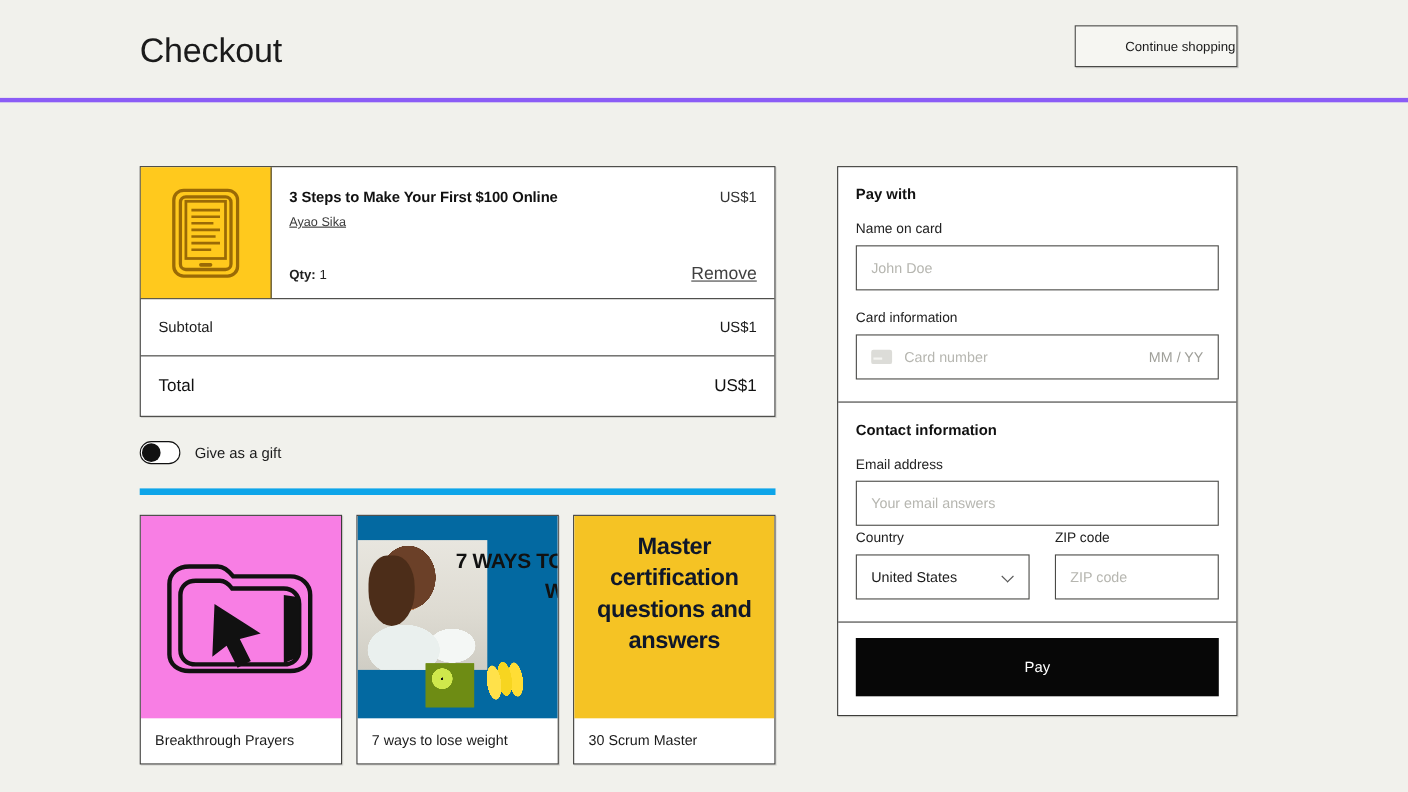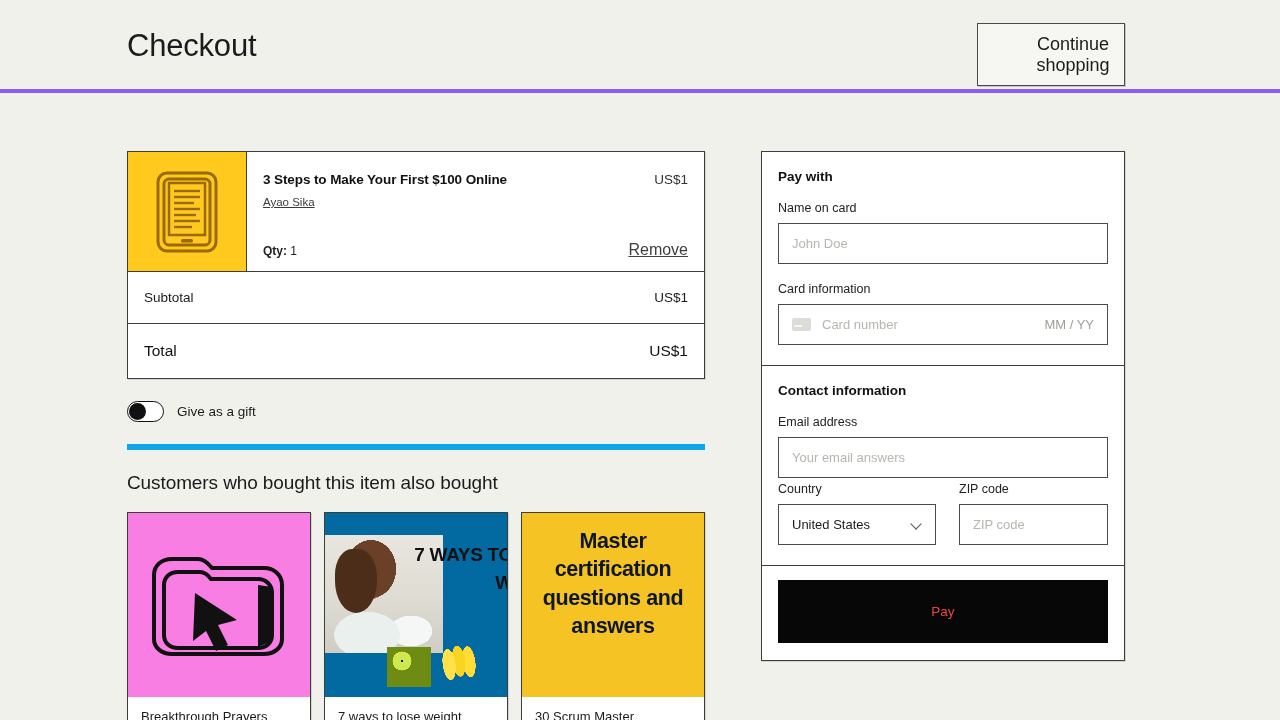--- a/index.html
+++ b/index.html
@@ -18,26 +18,26 @@
     border-bottom: 4px solid #8b5cf6;
     background: #f1f1ec;
   }
   .page-title {
     position: absolute; left: 127px; top: 28px;
     font-size: 31px; font-weight: 400; letter-spacing: -0.2px;
     color: #1b1b1b;
   }
   .continue-btn {
     position: absolute; left: 977px; top: 23px;
-    width: 148px; height: 63px;
+    width: 148px; height: 38px;
     background: #f6f6f2;
     border: 1px solid #4a4a47;
     box-shadow: 1px 1px 0 rgba(0,0,0,0.18);
     font-family: "Liberation Sans", sans-serif;
-    font-size: 18px; color: #1b1b1b;
+    font-size: 12px; color: #1b1b1b;
     cursor: pointer;
     display: flex; align-items: center; justify-content: center; padding-left: 44px;
   }
 
   
   .left-col { position: absolute; left: 127px; top: 151px; width: 578px; }
 
   .cart-card {
     border: 1px solid #3d3d3a;
     background: #fff;
@@ -209,22 +209,22 @@
   }
   .chev { width: 11px; height: 11px; position: relative; }
   .chev::before {
     content: ""; position: absolute; left: 0; top: 1px;
     width: 7px; height: 7px;
     border-right: 1.4px solid #555; border-bottom: 1.4px solid #555;
     transform: rotate(45deg);
   }
   .pay-footer { padding: 14px 16px 17px 16px; }
   .pay-btn {
-    width: 100%; height: 63px; background: #070707; border: none;
-    color: #ef4444; font-size: 13.5px; cursor: pointer;
+    width: 100%; height: 53px; background: #070707; border: none;
+    color: #ffffff; font-size: 13.5px; cursor: pointer;
     font-family: "Liberation Sans", sans-serif;
     display: flex; align-items: center; justify-content: center;
   }
 </style>
 </head>
 <body>
 
 <div class="page">
 
   <div class="header">
@@ -281,21 +281,20 @@
       </div>
     </div>
 
     <div class="gift-wrap">
       <div class="toggle">
         <div class="knob"></div>
       </div>
       <span class="gift-label">Give as a gift</span>
     </div>
 
-    <div class="rec-title">Customers who bought this item also bought</div>
 
     <div class="rec-grid">
 
       <div class="rec-card">
         <div class="rec-cover cover-pink">
           <svg width="160" height="140" viewBox="0 0 160 140" style="position:absolute;left:12px;top:22px" aria-hidden="true">
             <path d="M14 40 C14 30 22 24 32 24 L58 24 C64 24 68 28 72 33 L124 33 C134 33 142 40 142 50 L142 104 C142 113 134 119 124 119 L32 119 C22 119 14 113 14 104 Z" fill="none" stroke="#111" stroke-width="4"></path>
             <path d="M24 50 C24 42 30 37 38 37 L60 37 C65 37 68 40 71 44 L118 44 C126 44 132 50 132 58 L132 100 C132 108 126 113 118 113 L38 113 C30 113 24 108 24 100 Z" fill="none" stroke="#111" stroke-width="4"></path>
             <path d="M118 50 L132 52 L132 106 L118 112 Z" fill="#111"></path>
             <path d="M55 58 L97 85 L78 90 L88 110 L76 116 L66 96 L53 106 Z" fill="#111"></path>

